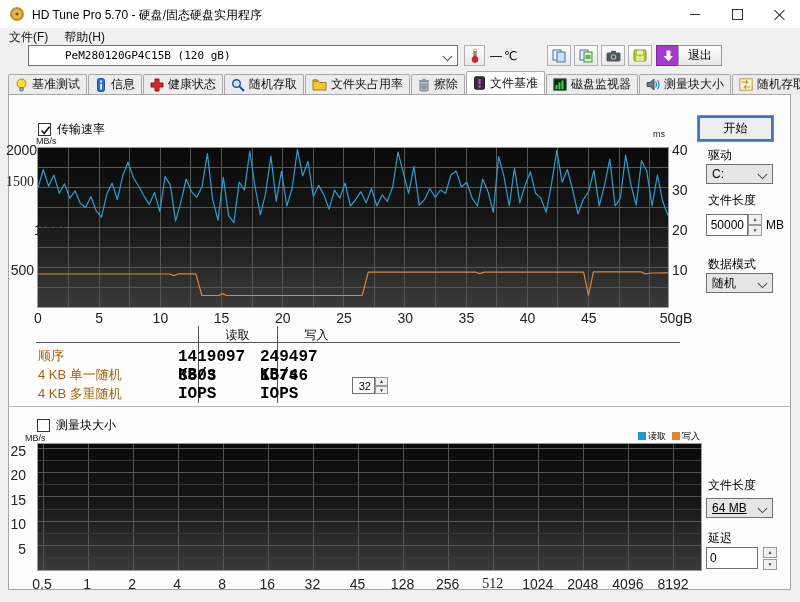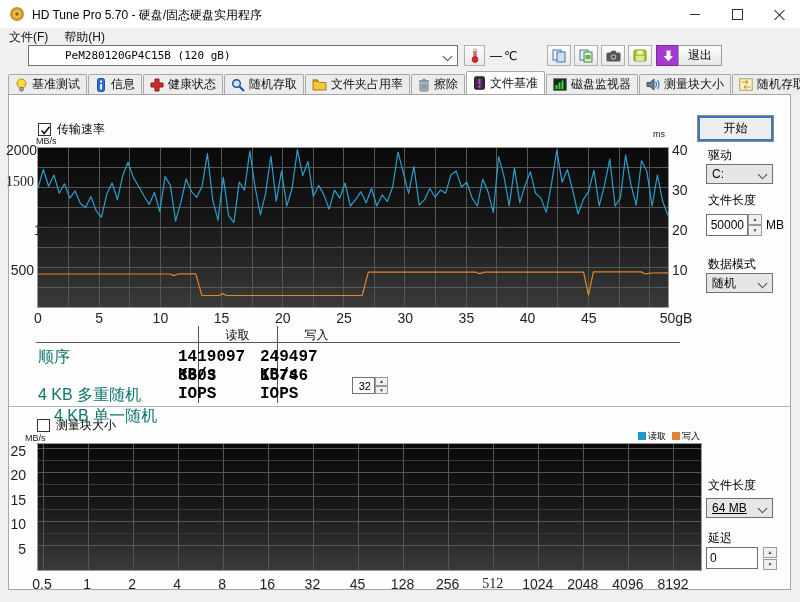--- a/index.html
+++ b/index.html
@@ -40,21 +40,21 @@
   .cb{position:absolute;width:13px;height:13px;box-sizing:border-box;border:1px solid #333;background:#fff;}
   .cb svg{position:absolute;left:1px;top:1px;}
   .cb-label{position:absolute;font-size:12px;color:#000;}
   .axlab{position:absolute;font-size:9px;color:#222;}
   .tick{position:absolute;font-size:14px;color:#222;}
   .chart{position:absolute;background:linear-gradient(180deg,#0a0a0a 0%,#161616 45%,#3a3a3a 100%);box-sizing:border-box;border:1px solid #9a9a9a;}
   
   .vline{position:absolute;width:1px;background:#555;}
   .hline{position:absolute;height:1px;background:#555;}
   .th{position:absolute;font-size:12px;color:#000;text-align:center;}
-  .rowlab{position:absolute;font-size:16px;color:#0f766e;}
+  .rowlab{position:absolute;font-size:13px;color:#a16207;}
   .val{position:absolute;font-size:16px;font-weight:bold;color:#000;font-family:Liberation Mono, monospace;}
   
   .spinbox{position:absolute;box-sizing:border-box;border:1px solid #707070;background:#fff;font-size:11px;display:flex;align-items:center;justify-content:flex-end;padding:0 3px;color:#000;}
   .updown{position:absolute;display:flex;flex-direction:column;}
   .updown .u,.updown .d{box-sizing:border-box;border:1px solid #9a9a9a;background:#f0f0f0;font-size:5px;line-height:1;display:flex;align-items:center;justify-content:center;color:#444;}
   
   .plabel{position:absolute;font-size:12px;color:#000;}
   .gray-combo{background:#e6e6e6;}
   .start-btn{position:absolute;left:697px;top:115px;width:77px;height:27px;box-sizing:border-box;background:#ededed;border:1px solid #8a8a8a;box-shadow:inset 0 0 0 2px #3f76c4;font-size:12px;display:flex;align-items:center;justify-content:center;color:#000;}
   .legend{position:absolute;left:560px;top:430px;width:140px;display:flex;justify-content:flex-end;align-items:center;gap:6px;font-size:9px;color:#000;}
@@ -288,21 +288,21 @@
   <div class="vline" style="left:198px;top:326px;height:77px;"></div>
   <div class="vline" style="left:277px;top:326px;height:77px;"></div>
   <div class="hline" style="left:36px;top:342px;width:644px;"></div>
   <div class="th" style="left:198px;top:327px;width:79px;">读取</div>
   <div class="th" style="left:277px;top:327px;width:79px;">写入</div>
 
   <span class="rowlab" style="left:38px;top:347px;">顺序</span>
   <div class="val" style="left:178px;top:348px;width:86px;">1419097 KB/s</div>
   <div class="val" style="left:260px;top:348px;width:86px;">249497 KB/s</div>
 
-  <span class="rowlab" style="left:54px;top:366px;margin-top:40px;">4 KB 单一随机</span>
+  <span class="rowlab" style="left:38px;top:366px;">4 KB 单一随机</span>
   <div class="val" style="left:178px;top:367px;width:86px;">3803 IOPS</div>
   <div class="val" style="left:260px;top:367px;width:86px;">15746 IOPS</div>
 
   <span class="rowlab" style="left:38px;top:385px;">4 KB 多重随机</span>
   <div class="spinbox" style="left:352px;top:377px;width:23px;height:17px;">32</div>
   <div class="updown" style="left:375px;top:377px;">
     <div class="u" style="width:13px;height:9px;">▲</div>
     <div class="d" style="width:13px;height:8px;">▼</div>
   </div>
 

